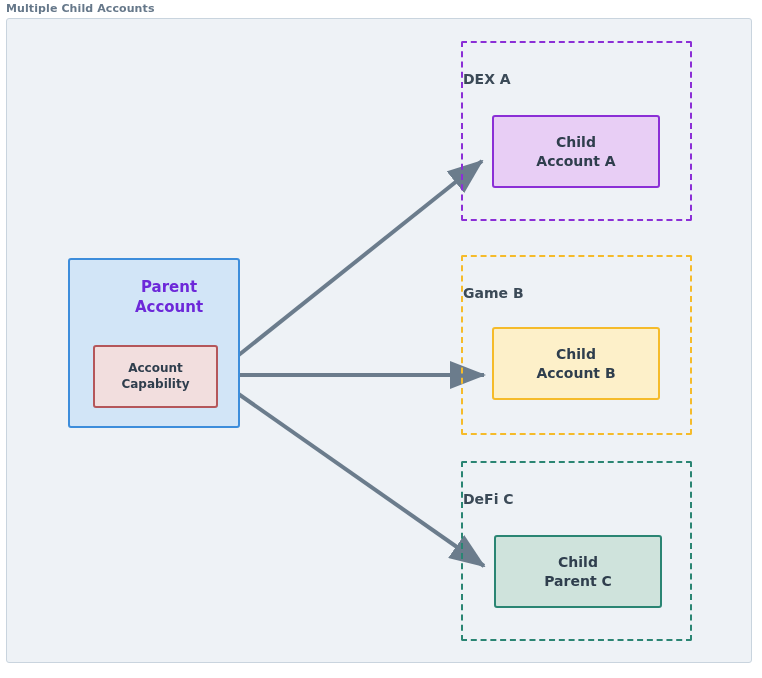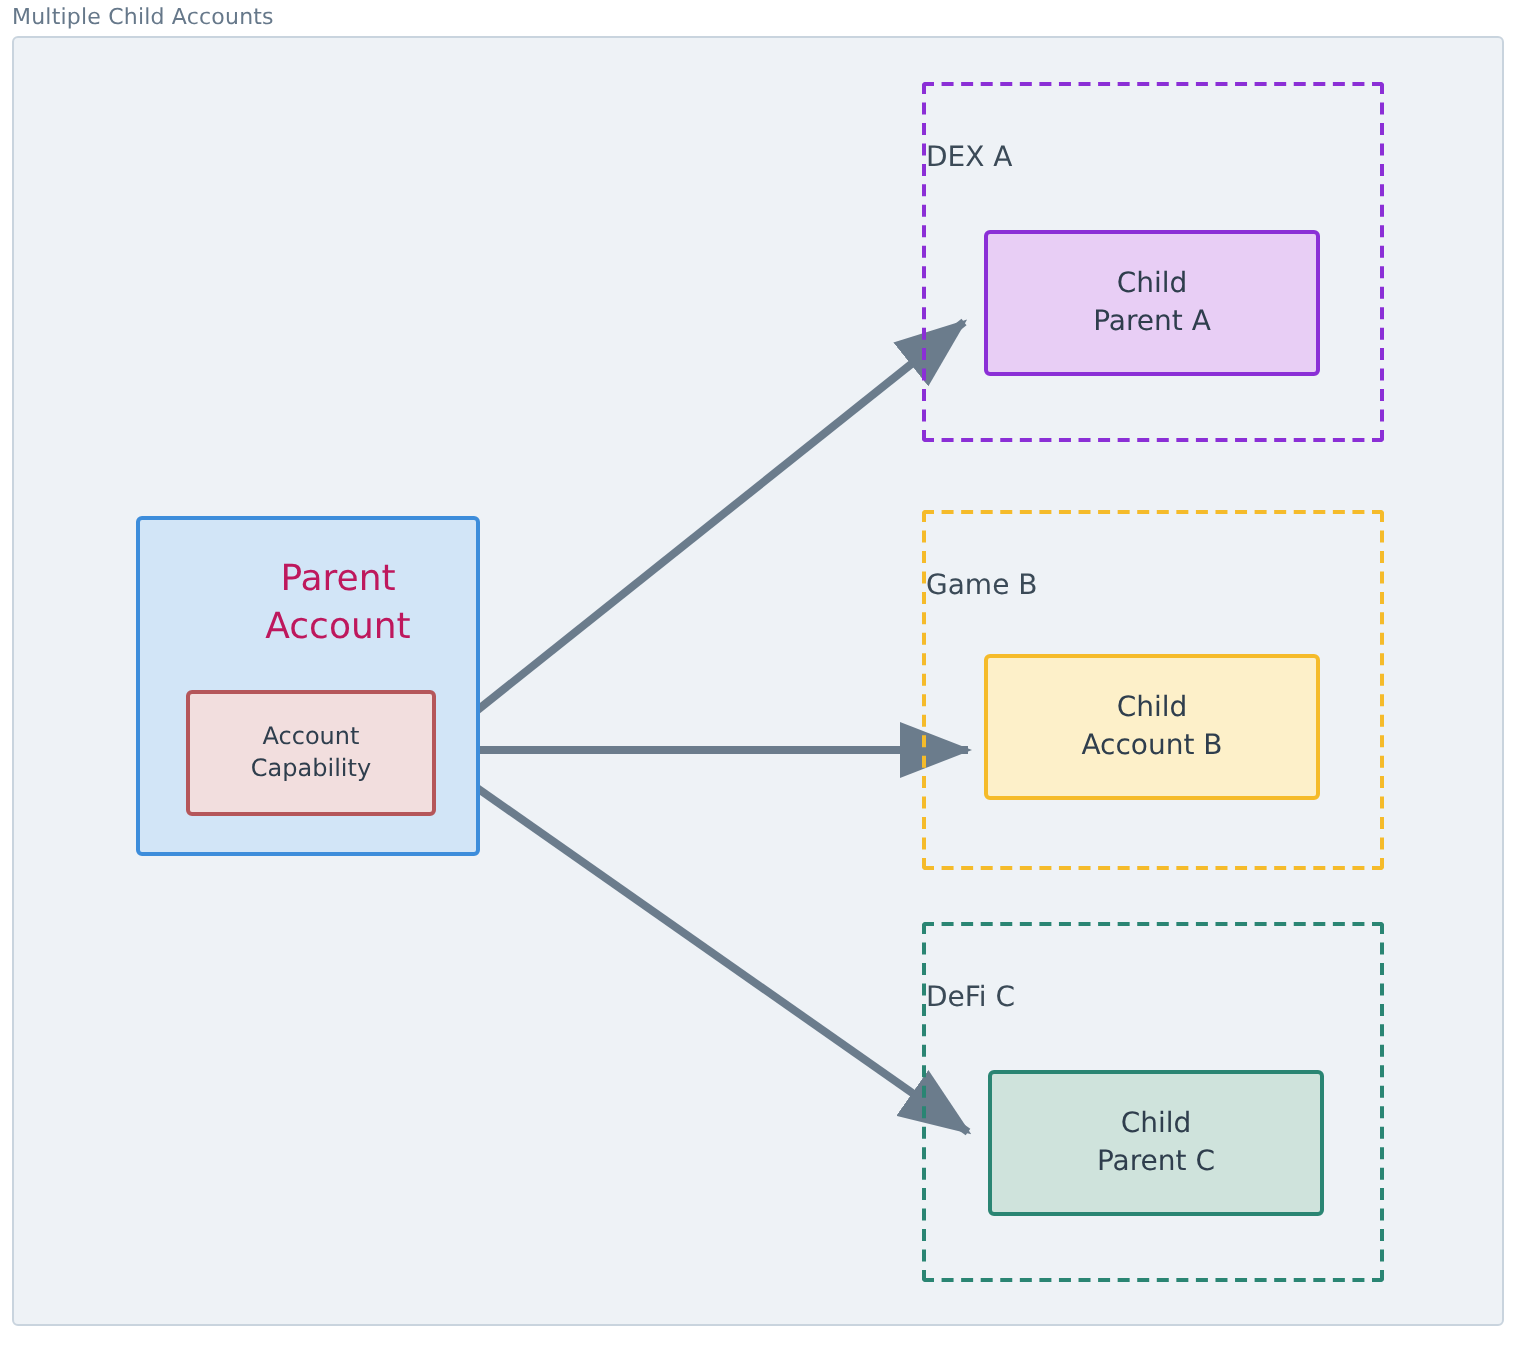--- a/index.html
+++ b/index.html
@@ -7,20 +7,21 @@
     padding: 0;
     background: #ffffff;
     font-family: "DejaVu Sans", sans-serif;
   }
   #stage {
     position: relative;
     width: 762px;
     height: 664px;
     background: #ffffff;
     overflow: hidden;
+    font-weight: bold;
   }
   .diagram-title {
     position: absolute;
     left: 6px;
     top: 2px;
     font-size: 11px;
     color: #66788a;
     font-family: "DejaVu Sans", sans-serif;
     letter-spacing: 0.1px;
     white-space: nowrap;
@@ -77,22 +78,22 @@
     top: 258px;
     width: 172px;
     height: 170px;
     background: #d2e5f7;
     border: 2px solid #3d8ddb;
     border-radius: 3px;
     justify-content: flex-start;
     padding-top: 18px;
   }
   #parent-account .node-label {
-    font-size: 18px;
-    color: #be185d;
+    font-size: 15px;
+    color: #6d28d9;
     margin-left: 30px;
   }
   
   #account-capability {
     left: 93px;
     top: 345px;
     width: 125px;
     height: 63px;
     background: #f2dede;
     border: 2px solid #b5565a;
@@ -188,21 +189,21 @@
   <div class="node" id="account-capability">
     <div class="node-label">Account</div>
     <div class="node-label">Capability</div>
   </div>
 
   <div class="cluster" id="cluster-dex-a">
     <div class="cluster-label cluster-label-dex">DEX A</div>
   </div>
   <div class="node child-node" id="child-account-a">
     <div class="node-label">Child</div>
-    <div class="node-label">Parent A</div>
+    <div class="node-label">Account A</div>
   </div>
 
   <div class="cluster" id="cluster-defi-b">
     <div class="cluster-label cluster-label-defi">Game B</div>
   </div>
   <div class="node child-node" id="child-account-b">
     <div class="node-label">Child</div>
     <div class="node-label">Account B</div>
   </div>
 

